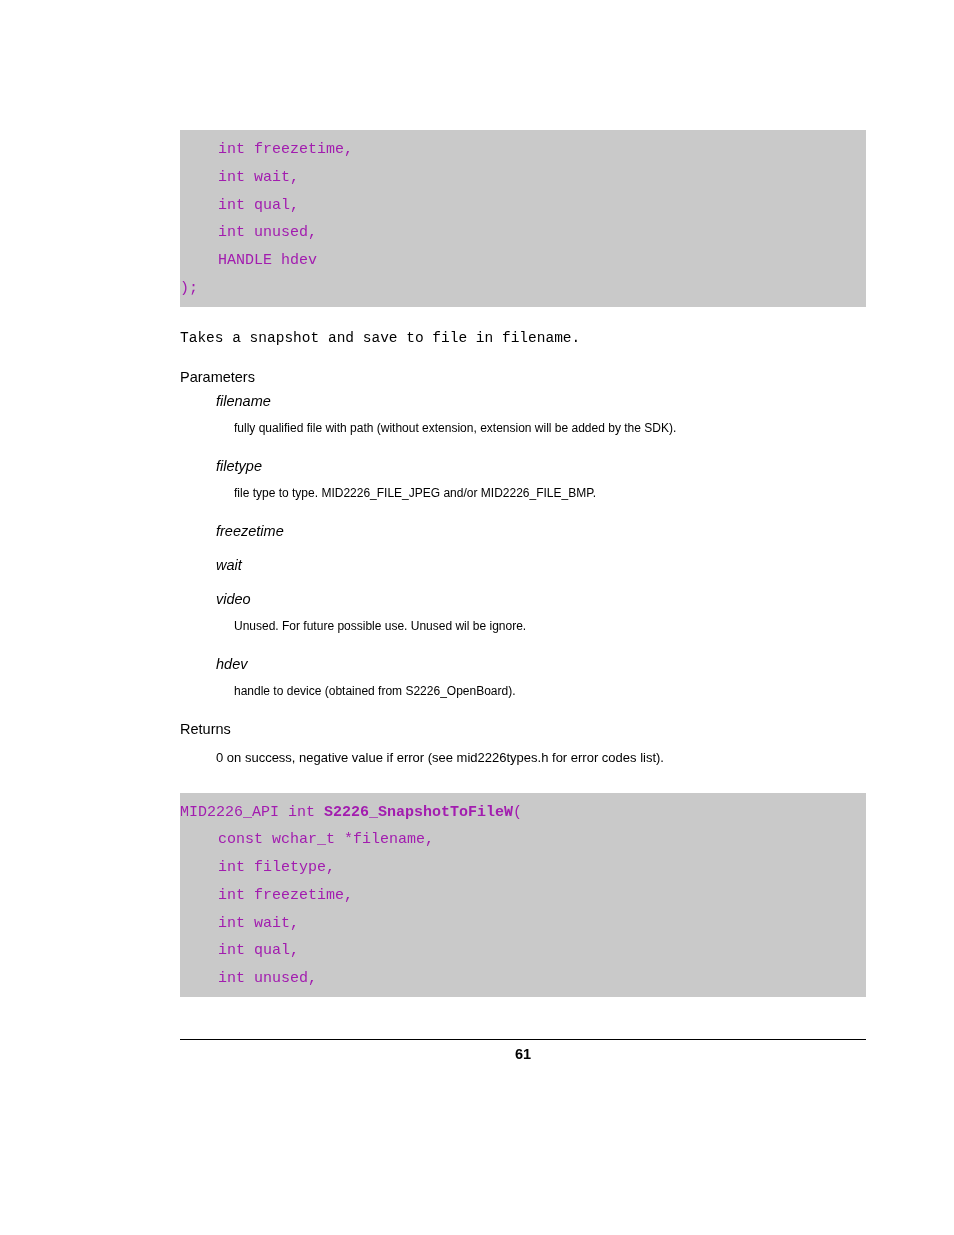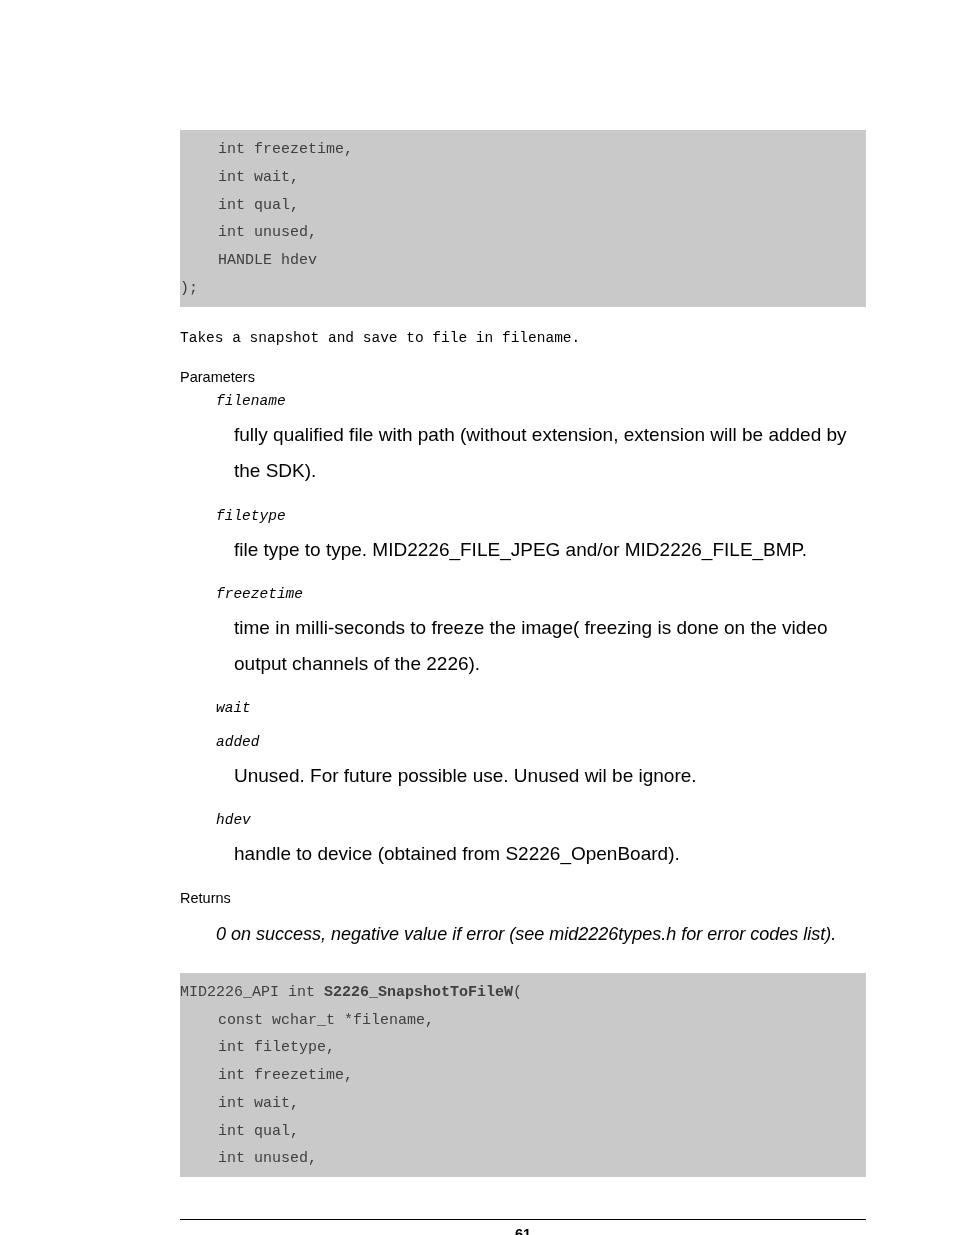--- a/index.html
+++ b/index.html
@@ -13,57 +13,56 @@
   }
   .page {
     padding: 130px 88px 40px 180px;
   }
   .code-block {
     background: #c9c9c9;
     font-family: "Courier New", Courier, monospace;
     font-size: 15px;
     line-height: 1.85;
     padding: 6px 0 4px 0;
-    color: #404040;
+    color: #a21caf;
     white-space: pre;
     margin-bottom: 18px;
   }
   .code-block .indent1 { padding-left: 38px; display: block; }
   .code-block .indent0 { padding-left: 0; display: block; }
   .code-block .bold { font-weight: bold; }
   .para {
     font-family: Liberation Mono, monospace;
     font-size: 14.5px;
     line-height: 1.85;
     margin: 0 0 18px 0;
   }
   .section-label {
     font-family: Verdana, Geneva, sans-serif;
     font-size: 14.5px;
     margin: 7px 0 8px 0;
   }
   .param-block { margin-left: 36px; margin-bottom: 18px; }
   .param-name {
     font-style: italic;
-    font-family: Liberation Mono, monospace;
+    font-family: Liberation Sans, sans-serif;
     font-size: 14.5px;
     margin-bottom: 8px;
   }
   .param-desc {
     font-family: Verdana, Geneva, sans-serif;
-    font-size: 19px;
+    font-size: 12px;
     line-height: 1.9;
     margin-left: 18px;
   }
   .returns-desc {
     font-family: Verdana, Geneva, sans-serif;
-    font-size: 18px;
+    font-size: 13px;
     margin-left: 36px;
     margin-bottom: 28px;
-    font-style: italic;
   }
   .footer-rule {
     border: none;
     border-top: 1px solid #000;
     margin: 42px 0 6px 0;
   }
   .page-num {
     text-align: center;
     font-weight: bold;
     font-size: 14.5px;
@@ -86,29 +85,28 @@
     <div class="param-desc">fully qualified file with path (without extension, extension will be added by the SDK).</div>
   </div>
 
   <div class="param-block">
     <div class="param-name">filetype</div>
     <div class="param-desc">file type to type.  MID2226_FILE_JPEG and/or MID2226_FILE_BMP.</div>
   </div>
 
   <div class="param-block">
     <div class="param-name">freezetime</div>
-    <div class="param-desc">time in milli-seconds to freeze the image( freezing is done on the video output channels of the 2226).</div>
   </div>
 
   <div class="param-block">
     <div class="param-name">wait</div>
   </div>
 
   <div class="param-block">
-    <div class="param-name">added</div>
+    <div class="param-name">video</div>
     <div class="param-desc">Unused.  For future possible use. Unused wil be ignore.</div>
   </div>
 
   <div class="param-block">
     <div class="param-name">hdev</div>
     <div class="param-desc">handle to device (obtained from S2226_OpenBoard).</div>
   </div>
 
   <p class="section-label">Returns</p>
   <p class="returns-desc">0 on success, negative value if error (see mid2226types.h for error codes list).</p>

